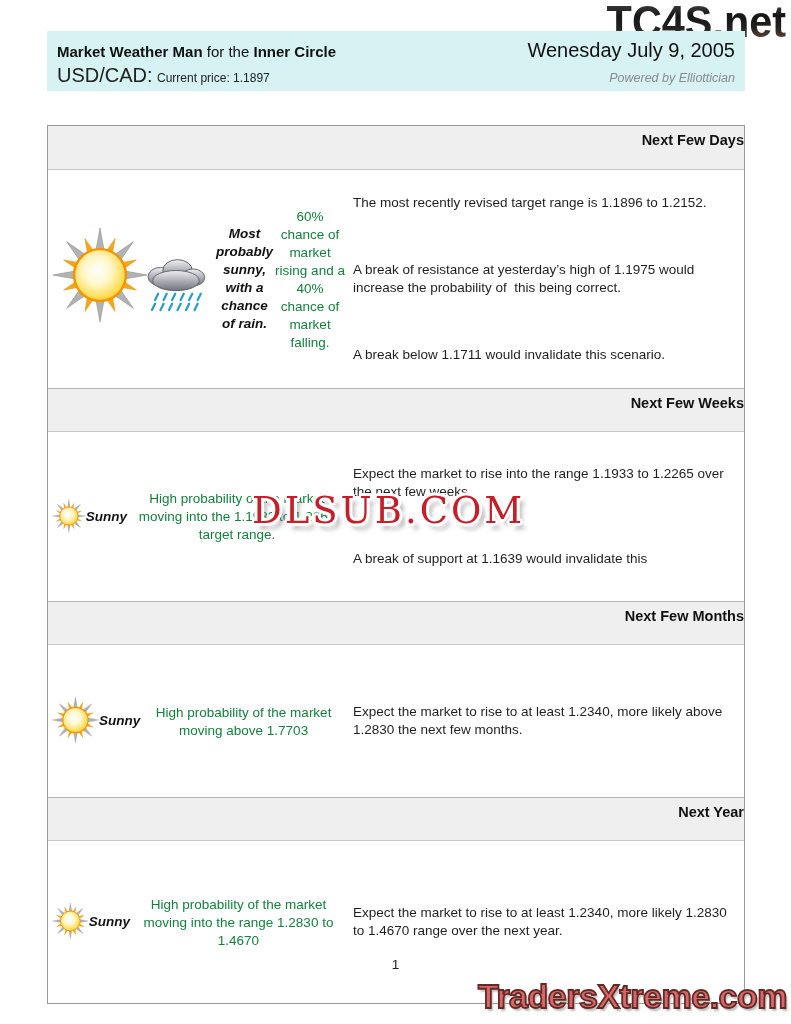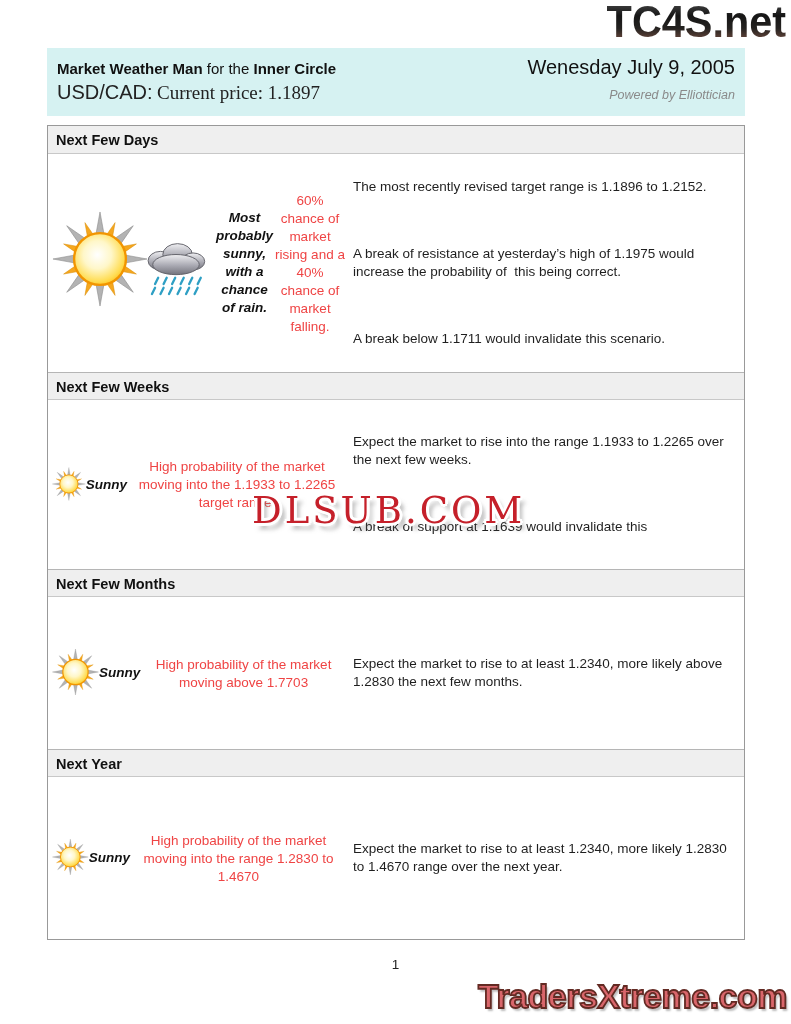--- a/index.html
+++ b/index.html
@@ -10,40 +10,40 @@
   
   .top-logo{
     position:absolute;top:-4px;right:5px;
     font-size:45px;font-weight:bold;letter-spacing:0px;
     transform:scaleX(0.92);transform-origin:100% 0;
     background:linear-gradient(180deg,#5a5a5a 0%,#161616 38%,#242220 62%,#96604e 100%);
     -webkit-background-clip:text;background-clip:text;color:transparent;
   }
   
   .header-bar{
-    position:absolute;left:47px;top:48px;width:698px;height:68px;box-sizing:border-box;
+    position:absolute;left:47px;top:31px;width:698px;height:60px;box-sizing:border-box;
     background:var(--header-bg,#d6f2f2);padding:8px 10px 6px 10px;
   }
   .hrow{display:flex;justify-content:space-between;align-items:baseline;}
   .h-title{font-size:15px;color:#111;}
   .h-title b{font-weight:bold;}
   .h-date{font-size:20px;color:#111;font-weight:normal;}
   .hrow2{margin-top:2px;}
   .h-pair{font-size:20px;color:#222;}
-  .h-price{font-size:19px;color:#222;font-family:Liberation Serif, serif;}
+  .h-price{font-size:12px;color:#222;}
   .h-powered{font-size:12.5px;font-style:italic;color:#8a8a8a;}
   
   .sections-table{
     position:absolute;left:47px;top:125px;width:698px;box-sizing:border-box;
     border:1px solid #999;background:#fff;
   }
   .section-header{
-    height:28px;box-sizing:border-box;background:var(--sec-bg,#efefef);
+    height:44px;box-sizing:border-box;background:var(--sec-bg,#efefef);
     border-top:1px solid #b5b5b5;border-bottom:1px solid #c8c8c8;
-    font-size:14.5px;font-weight:bold;color:#111;padding:6px 0 0 8px;
+    font-size:14.5px;font-weight:bold;color:#111;padding:6px 0 0 8px;text-align:right;
   }
   .section:first-child .section-header{border-top:none;}
   .section-body{display:flex;box-sizing:border-box;}
   .s1 .section-body{min-height:218px;}
   .s2 .section-body{min-height:169px;}
   .s3 .section-body{min-height:152px;}
   .s4 .section-body{min-height:162px;}
   .col-left{
     width:303px;box-sizing:border-box;display:flex;
     align-items:center;justify-content:center;text-align:center;padding:6px 4px;
@@ -53,21 +53,21 @@
     justify-content:center;padding:6px 10px 6px 2px;gap:40px;
   }
   .col-right p{
     margin:4px 0;font-size:13.5px;line-height:18.5px;color:#1f1f1f;white-space:pre-wrap;
   }
   .icon-row{display:flex;align-items:flex-end;margin-bottom:8px;}
   .sun-big{width:96px;height:96px;}
   .cloud{width:80px;height:62px;margin-left:-12px;margin-bottom:6px;}
   .sun-small{width:70px;height:70px;margin-bottom:2px;}
   .caption-bold{font-size:13.5px;font-weight:bold;font-style:italic;line-height:18px;max-width:290px;color:#111;}
-  .caption{font-size:13.5px;line-height:18px;max-width:290px;color:#ef4444;margin-top:1px;}
+  .caption{font-size:13.5px;line-height:18px;max-width:290px;color:#15803d;margin-top:1px;}
   
   .watermark{
     position:absolute;left:252px;top:489px;
     font-family:"DejaVu Serif", serif;font-weight:normal;font-size:37px;letter-spacing:3px;
     color:var(--wm-red,#c5202a);
     text-shadow:
       -2px -2px 0 #fff, 2px -2px 0 #fff, -2px 2px 0 #fff, 2px 2px 0 #fff,
       -3px 0 0 #fff, 3px 0 0 #fff, 0 -3px 0 #fff, 0 3px 0 #fff,
       5px 6px 4px rgba(110,110,110,0.55);
   }

